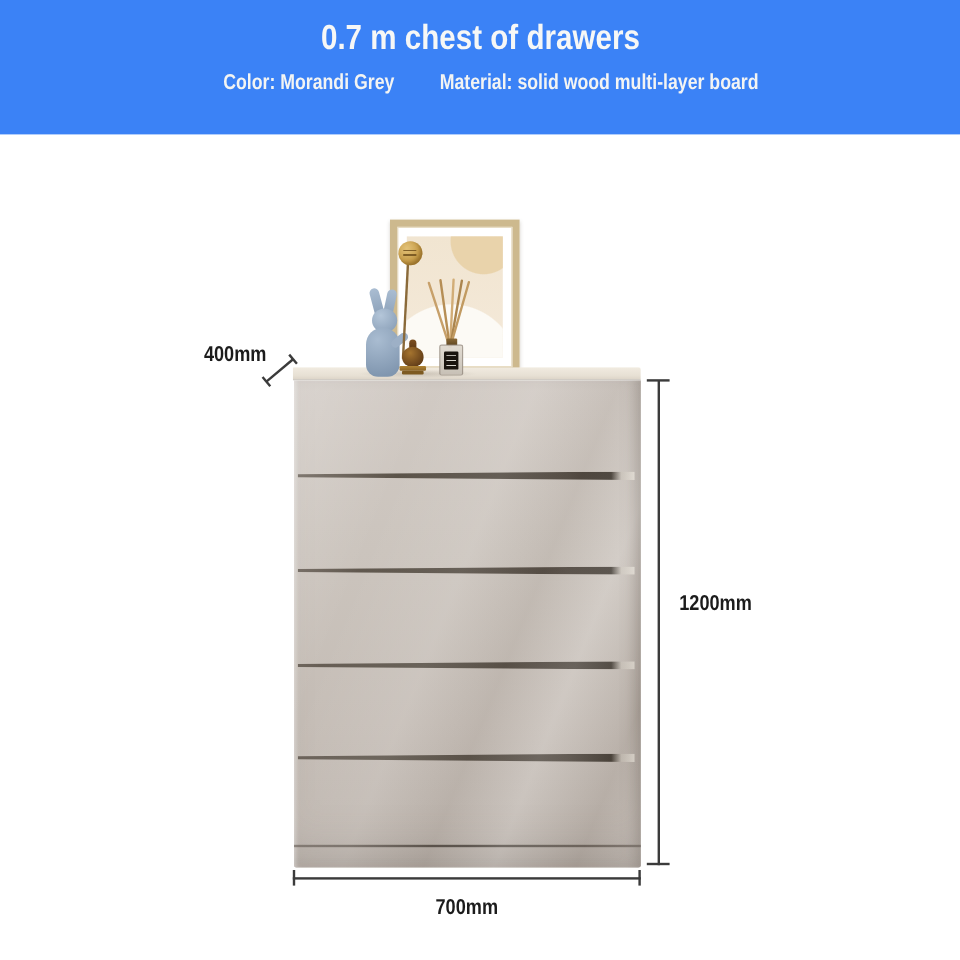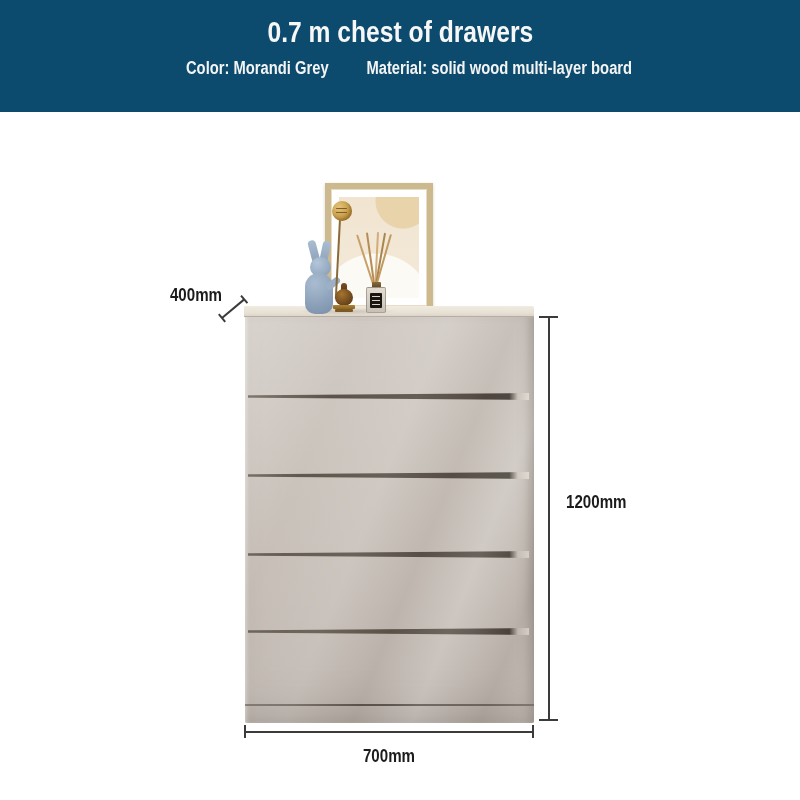--- a/index.html
+++ b/index.html
@@ -4,21 +4,21 @@
 <style>
   * { margin:0; padding:0; box-sizing:border-box; }
   html,body { background:#ffffff; }
   .canvas {
     position:relative; width:800px; height:800px; background:#ffffff;
     overflow:hidden; font-family:"Liberation Sans", sans-serif;
   }
   
   .header {
     position:absolute; left:0; top:0; width:800px; height:112px;
-    background:#0c4a6e; display:flex; flex-direction:column; align-items:center;
+    background:#3b82f6; display:flex; flex-direction:column; align-items:center;
   }
   .hdr-title {
     margin-top:16px; font-size:29px; font-weight:700; color:#f6f7f6;
     letter-spacing:0; transform:scaleX(0.85); transform-origin:center; white-space:nowrap;
   }
   .hdr-specs {
     margin-top:9px; margin-left:18px; display:flex; gap:46px; align-items:baseline;
     transform:scaleX(0.82); transform-origin:center; white-space:nowrap;
   }
   .hdr-spec { font-size:18px; font-weight:700; color:#f3f4f3; }

